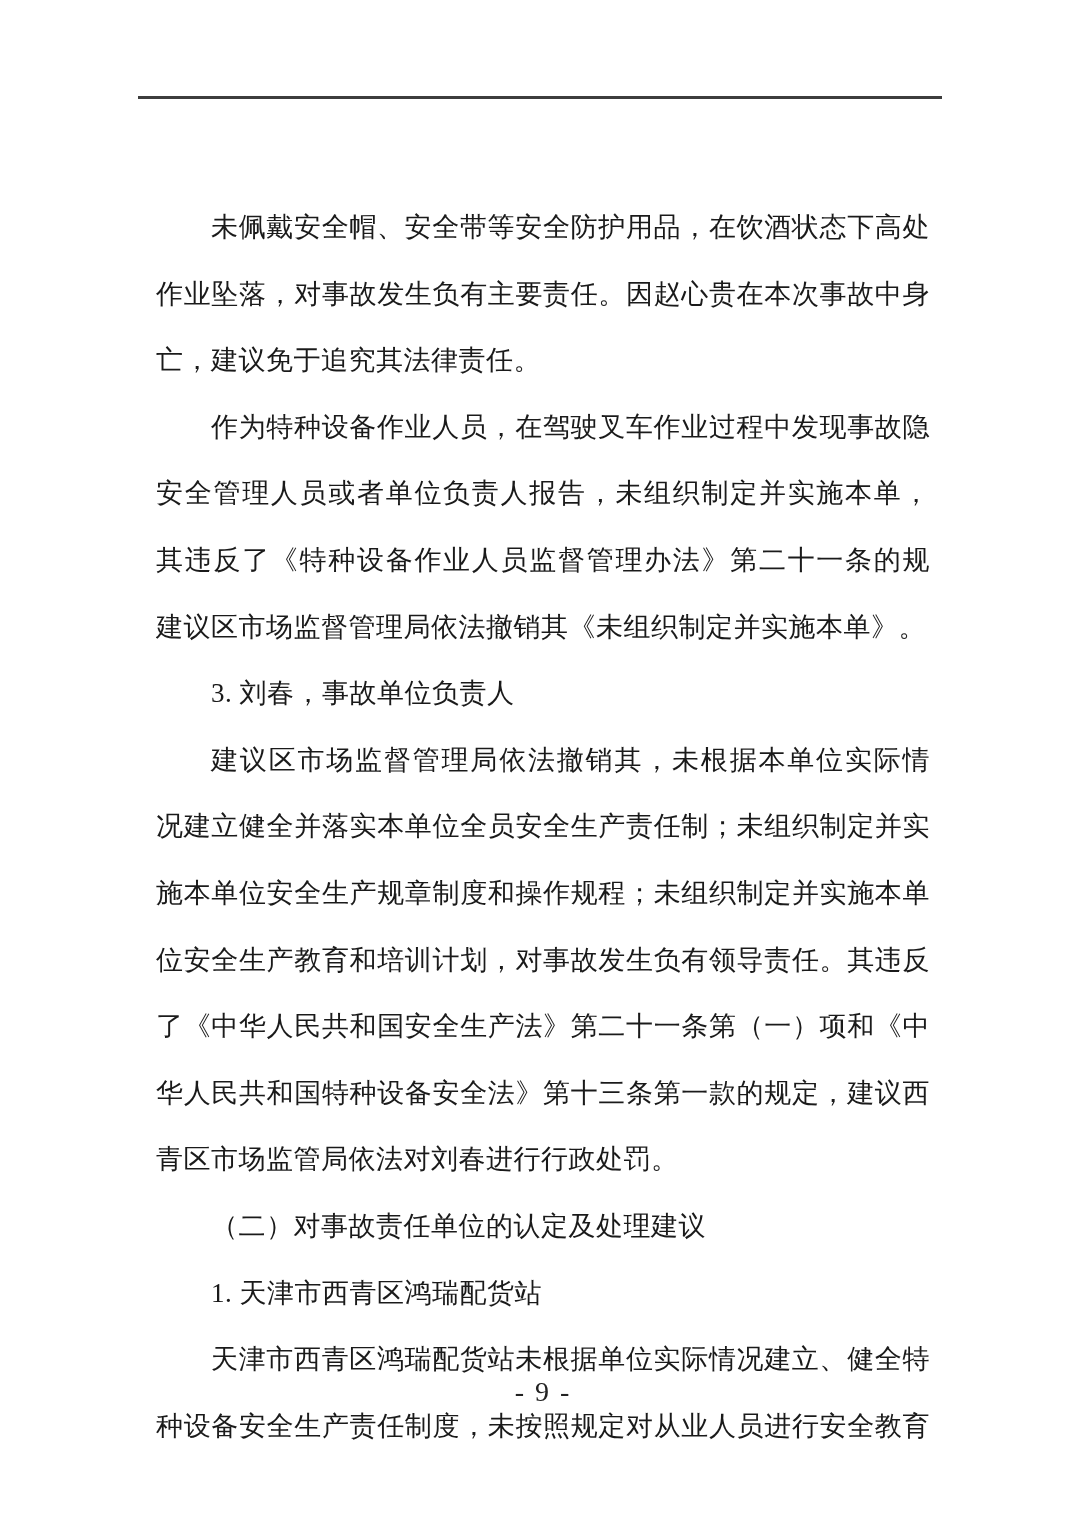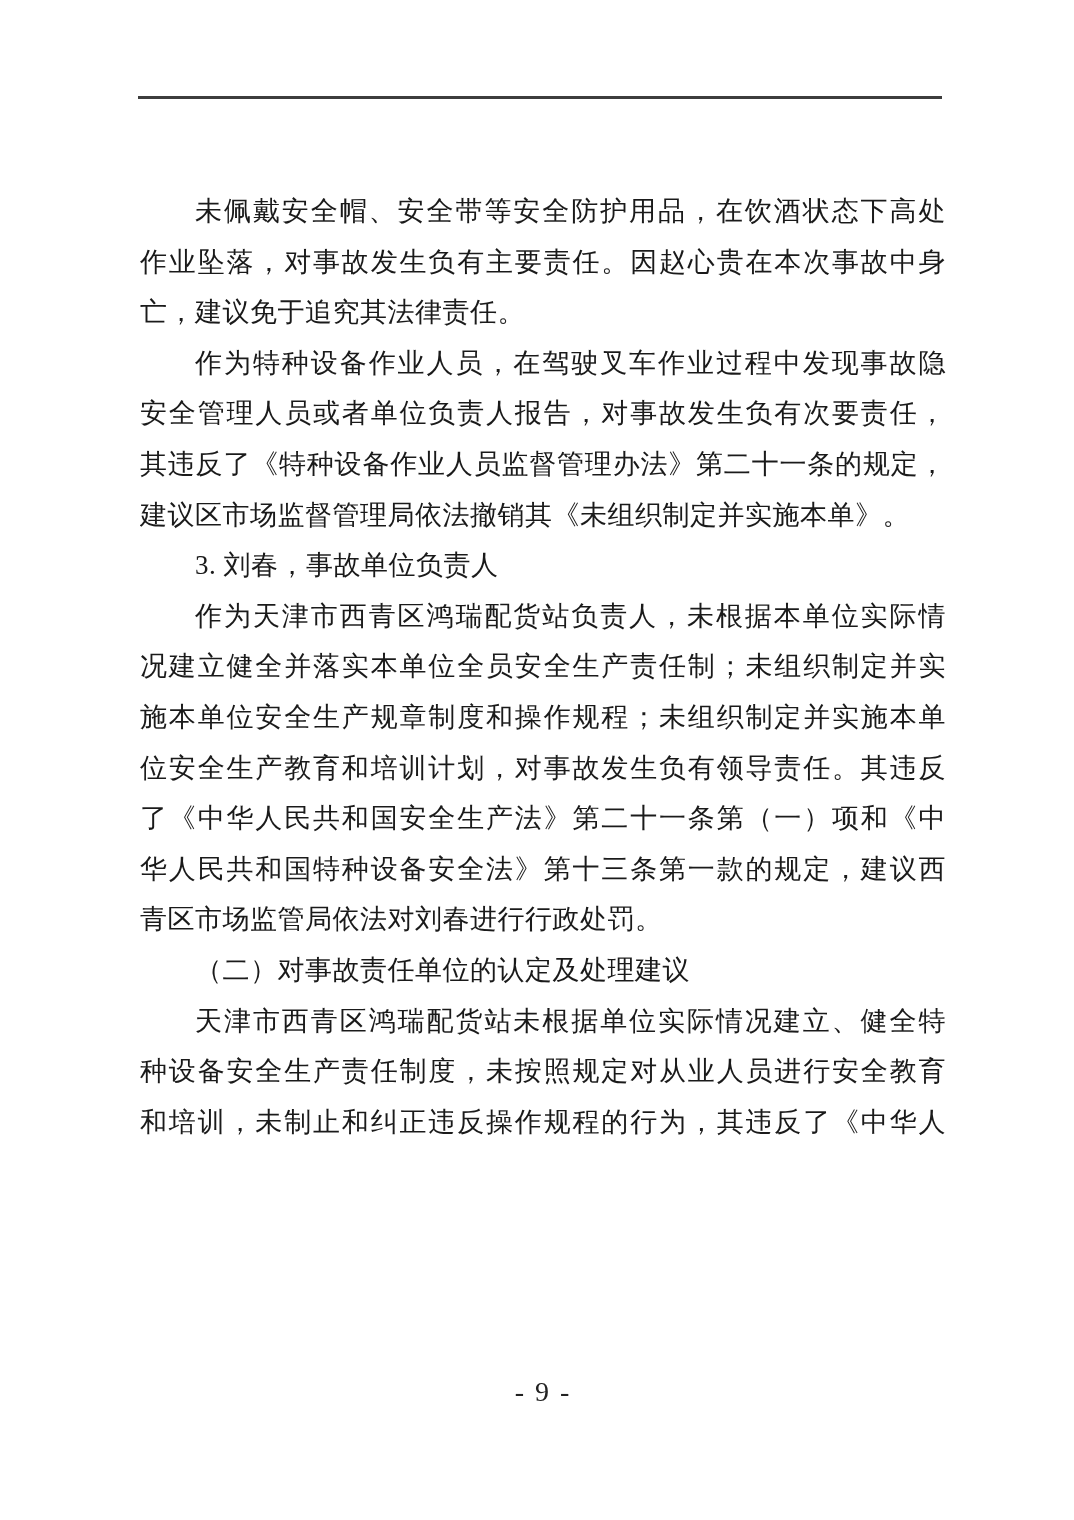--- a/index.html
+++ b/index.html
@@ -23,21 +23,21 @@
     height: 3px;
     background: #3d3d3d;
   }
   .body-text {
     position: absolute;
     left: 140px;
     top: 186px;
     width: 806px;
   }
   .text-line {
-    margin: 0;
+    margin: 16px;
     padding: 0;
     font-size: 27px;
     line-height: 50.6px;
     height: 50.6px;
     color: #1a1a1a;
     font-weight: 400;
     letter-spacing: 0.5px;
     text-align: justify;
     text-justify: inter-character;
     overflow: hidden;
@@ -65,30 +65,30 @@
 </head>
 <body>
 
 <div class="page">
   <div class="header-rule"></div>
   <main class="body-text" id="body-lines">
       <p class="text-line indent fill">未佩戴安全帽、安全带等安全防护用品，在饮酒状态下高处</p>
       <p class="text-line fill">作业坠落，对事故发生负有主要责任。因赵心贵在本次事故中身</p>
       <p class="text-line">亡，建议免于追究其法律责任。</p>
       <p class="text-line indent fill">作为特种设备作业人员，在驾驶叉车作业过程中发现事故隐</p>
-      <p class="text-line fill">安全管理人员或者单位负责人报告，对事故发生负有次要责任，</p>
+      <p class="text-line fill">安全管理人员或者单位负责人报告，未组织制定并实施本单，</p>
       <p class="text-line fill">其违反了《特种设备作业人员监督管理办法》第二十一条的规定，</p>
       <p class="text-line">建议区市场监督管理局依法撤销其《未组织制定并实施本单》。</p>
       <p class="text-line indent">3. 刘春，事故单位负责人</p>
-      <p class="text-line indent fill">作为天津市西青区鸿瑞配货站负责人，未根据本单位实际情</p>
+      <p class="text-line indent fill">建议区市场监督管理局依法撤销其，未根据本单位实际情</p>
       <p class="text-line fill">况建立健全并落实本单位全员安全生产责任制；未组织制定并实</p>
       <p class="text-line fill">施本单位安全生产规章制度和操作规程；未组织制定并实施本单</p>
       <p class="text-line fill">位安全生产教育和培训计划，对事故发生负有领导责任。其违反</p>
       <p class="text-line fill">了《中华人民共和国安全生产法》第二十一条第（一）项和《中</p>
       <p class="text-line fill">华人民共和国特种设备安全法》第十三条第一款的规定，建议西</p>
       <p class="text-line">青区市场监管局依法对刘春进行行政处罚。</p>
       <p class="text-line indent heading">（二）对事故责任单位的认定及处理建议</p>
+      <p class="text-line indent">1. 天津市西青区鸿瑞配货站</p>
       <p class="text-line indent fill">天津市西青区鸿瑞配货站未根据单位实际情况建立、健全特</p>
       <p class="text-line fill">种设备安全生产责任制度，未按照规定对从业人员进行安全教育</p>
-      <p class="text-line fill">和培训，未制止和纠正违反操作规程的行为，其违反了《中华人</p>
     </main>
   <div class="page-number">- 9 -</div>
 </div>
 
 </body></html>

